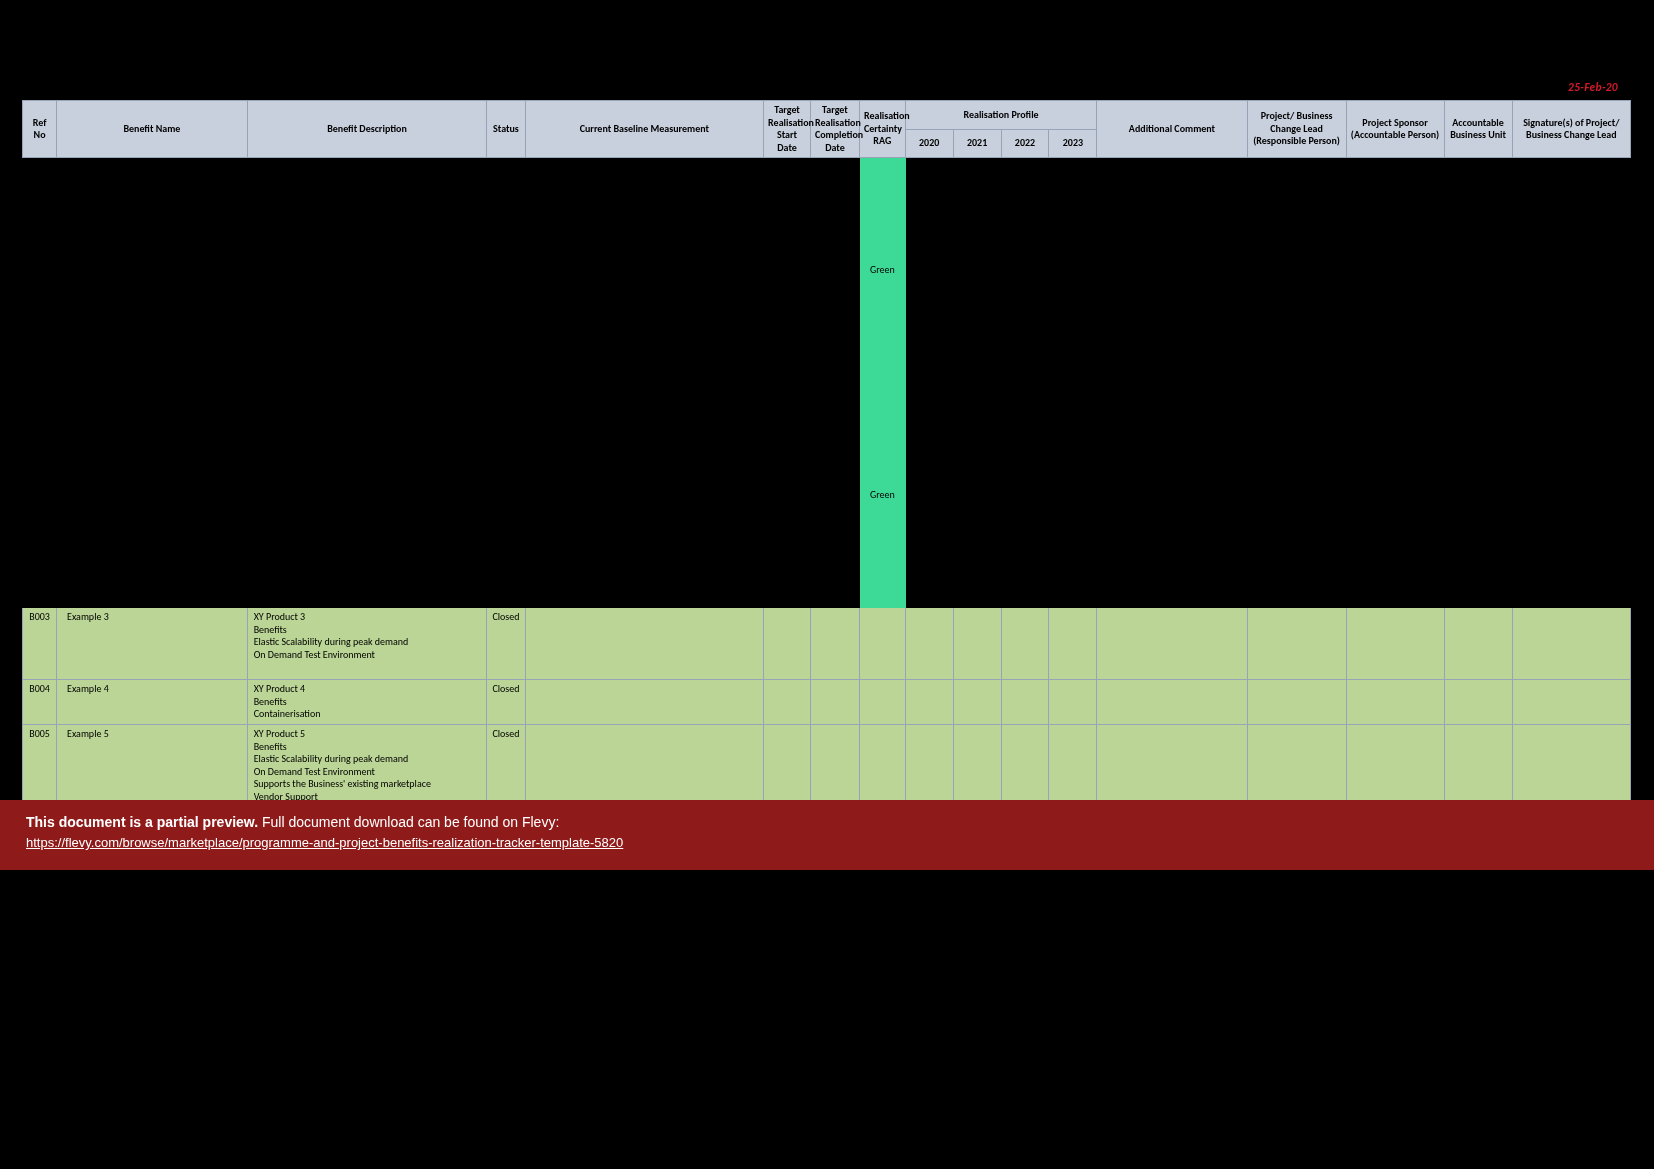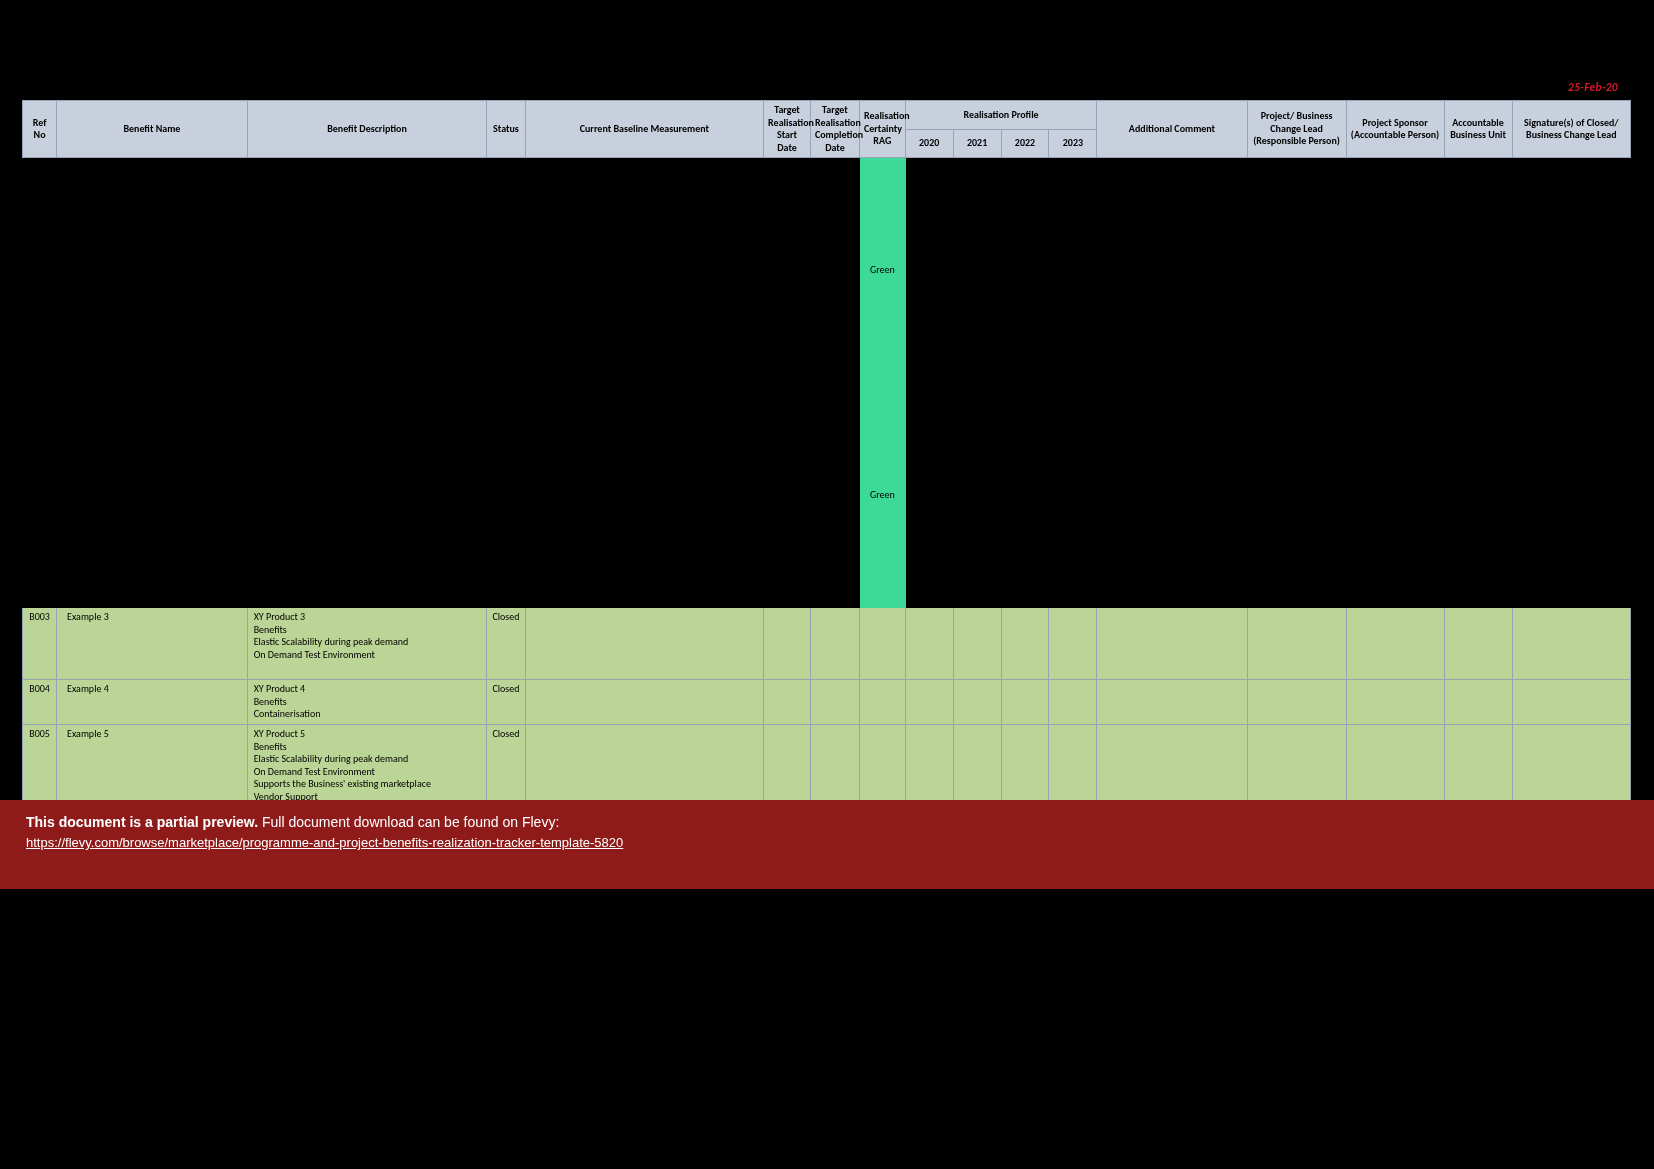--- a/index.html
+++ b/index.html
@@ -108,21 +108,21 @@
   tr.h-big td { height:225px; }
   tr.h-med td { height:72px;margin-top:35px; }
   tr.h-sm  td { height:45px; }
   tr.h-lg  td { height:78px; }
 
   
   .banner {
     position:absolute;
     left:0; right:0; top:800px;
     background:var(--banner-red);
-    height:89px;
+    height:70px;
     padding:14px 26px 10px 26px;
     color:#fff;
     font-family: Arial, sans-serif;
   }
   .banner-line1 { font-size:14px; }
   .banner-line1 .b { font-weight:700; }
   .banner a { color:#fff; text-decoration:underline; font-size:13px; display:inline-block; margin-top:5px; }
 </style>
 </head>
 <body>
@@ -160,21 +160,21 @@
           <th rowspan="2">Status</th>
           <th rowspan="2">Current Baseline Measurement</th>
           <th rowspan="2">Target Realisation Start Date</th>
           <th rowspan="2">Target Realisation Completion Date</th>
           <th rowspan="2">Realisation Certainty RAG</th>
           <th colspan="4">Realisation Profile</th>
           <th rowspan="2">Additional Comment</th>
           <th rowspan="2">Project/ Business Change Lead (Responsible Person)</th>
           <th rowspan="2">Project Sponsor (Accountable Person)</th>
           <th rowspan="2">Accountable Business Unit</th>
-          <th rowspan="2">Signature(s) of Closed/ Business Change Lead</th>
+          <th rowspan="2">Signature(s) of Project/ Business Change Lead</th>
         </tr>
         <tr>
           <th>2020</th>
           <th>2021</th>
           <th>2022</th>
           <th>2023</th>
         </tr>
       </thead>
       <tbody id="tbody">
           <tr class="black h-big">

